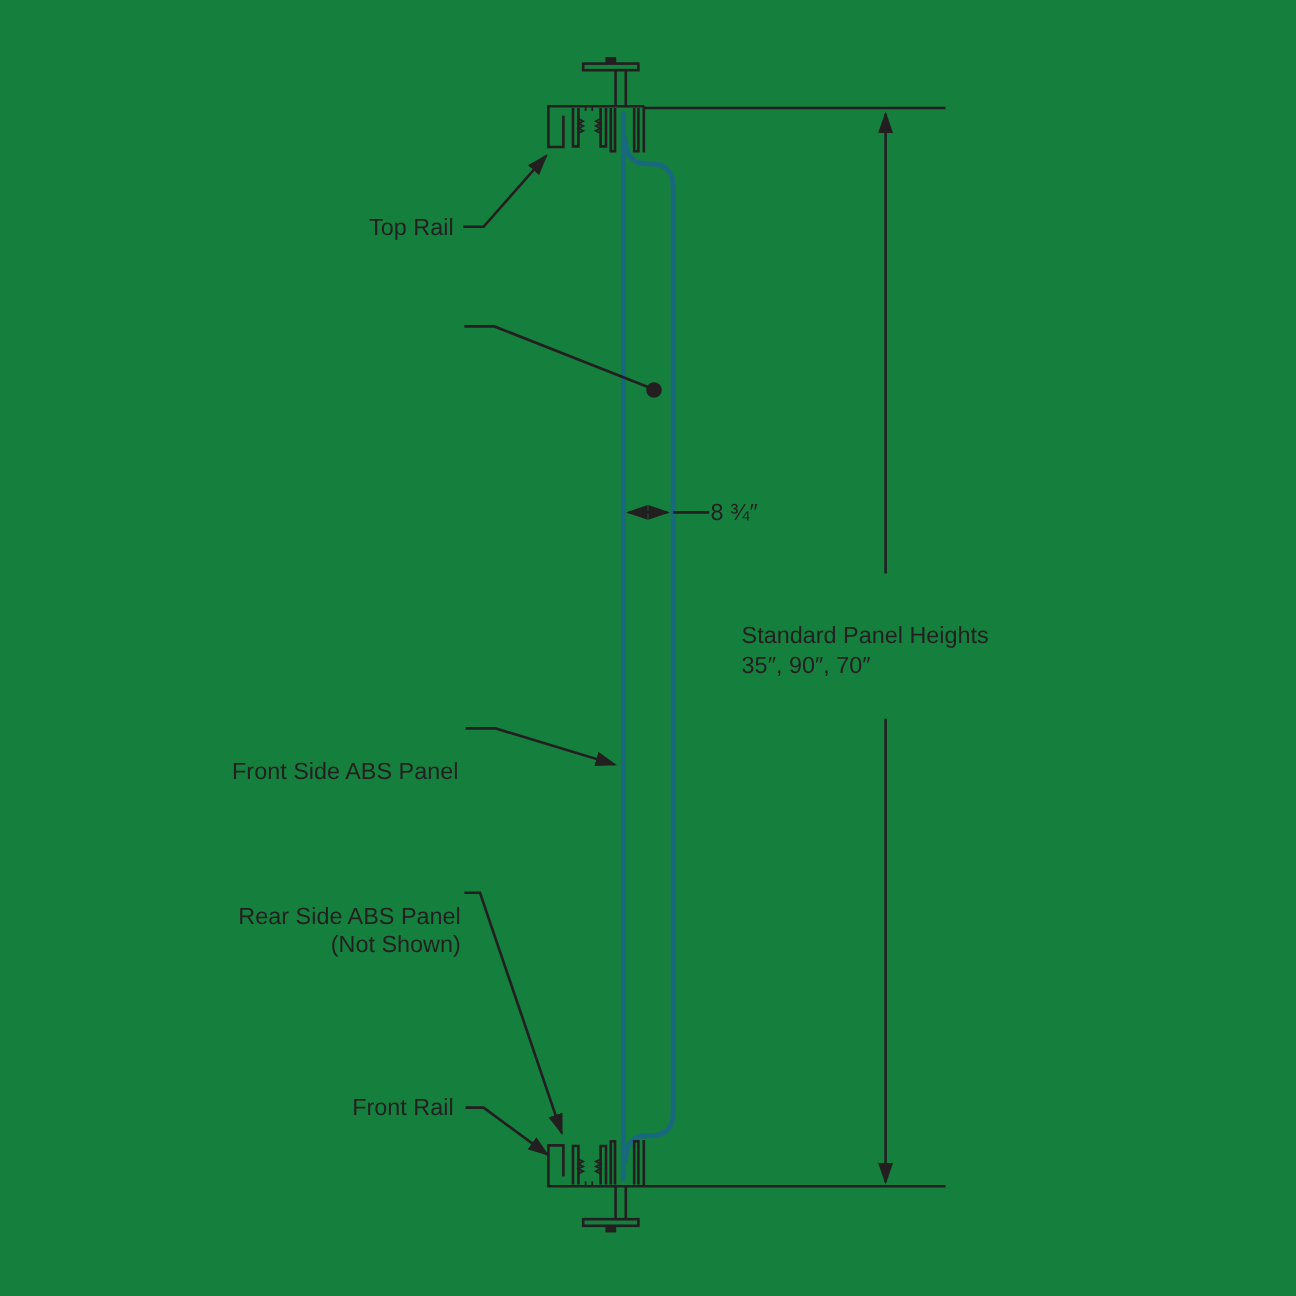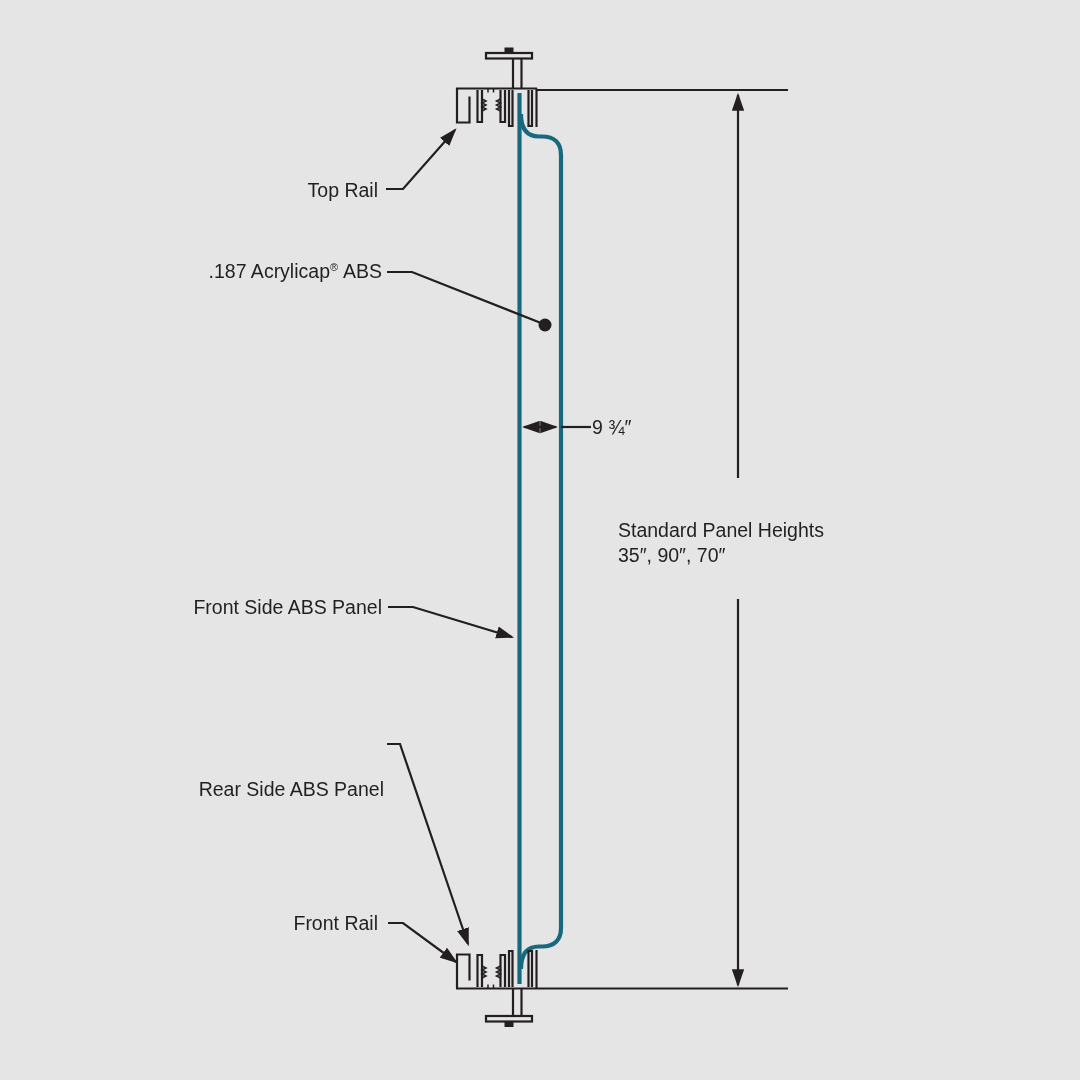--- a/index.html
+++ b/index.html
@@ -1,16 +1,16 @@
 <!DOCTYPE html>
 <html><head>
 <meta charset="utf-8">
 <style>
   html,body{margin:0;padding:0;background:#ffffff;}
-  .canvas{position:relative;width:1080px;height:1080px;background:#e5e5e5;overflow:hidden;
+  .canvas{position:relative;width:1080px;height:1080px;background:#15803d;overflow:hidden;
           font-family:"Liberation Sans", sans-serif;color:#231f20;}
   .canvas svg{position:absolute;left:0;top:0;}
   .lbl{position:absolute;font-size:19.5px;line-height:23px;white-space:nowrap;}
   .r{text-align:right;}
   .c{text-align:left;}
   .lbl .ln{display:block;}
   sup.reg{font-size:11px;vertical-align:super;line-height:0;}
   .post{margin-left:0.25em;}
   .heights{line-height:25px;}
 </style>
@@ -83,30 +83,30 @@
         <line x1="513" y1="988.5" x2="513" y2="1016"></line>
         <line x1="521.5" y1="988.5" x2="521.5" y2="1016"></line>
         <rect x="486" y="1016" width="46" height="5.5"></rect>
         <rect x="504.5" y="1021.5" width="9" height="5.5" stroke="none" fill="#231f20"></rect>
       </g>
     </g>
   </svg>
 
   <div class="lbl r" style="left:238px;top:179px;width:140px;">Top Rail</div>
 
-  <div class="lbl r" style="left:160px;top:260px;width:222px;"><span>.187 Acrylicap</span><sup class="reg">®</sup><span class="post">ABS</span></div>
 
-  <div class="lbl" style="left:592px;top:416px;">9 ¾″</div>
+  <div class="lbl" style="left:592px;top:416px;">8 ¾″</div>
 
   <div class="lbl c heights" style="left:618px;top:518px;width:240px;">
     <span class="ln">Standard Panel Heights</span>
     <span class="ln">35″, 90″, 70″</span>
   </div>
 
-  <div class="lbl r" style="left:170px;top:596px;width:212px;">Front Side ABS Panel</div>
+  <div class="lbl r" style="left:170px;top:632px;width:212px;">Front Side ABS Panel</div>
 
-  <div class="lbl r" style="left:172px;top:778px;width:212px;">
+  <div class="lbl r" style="left:172px;top:753px;width:212px;">
     <span class="ln">Rear Side ABS Panel</span>
+    <span class="ln">(Not Shown)</span>
   </div>
 
   <div class="lbl r" style="left:238px;top:912px;width:140px;">Front Rail</div>
 
 </div>
 
 </body></html>

